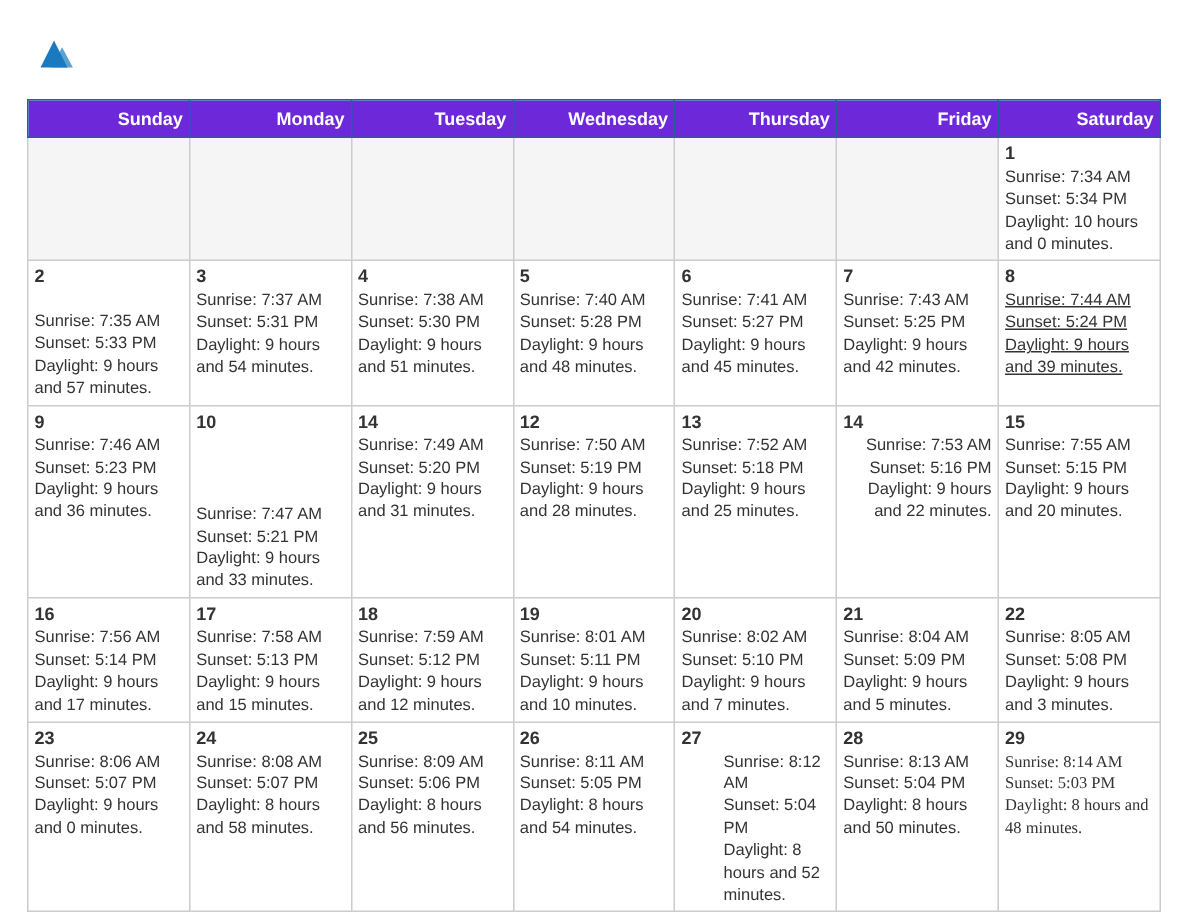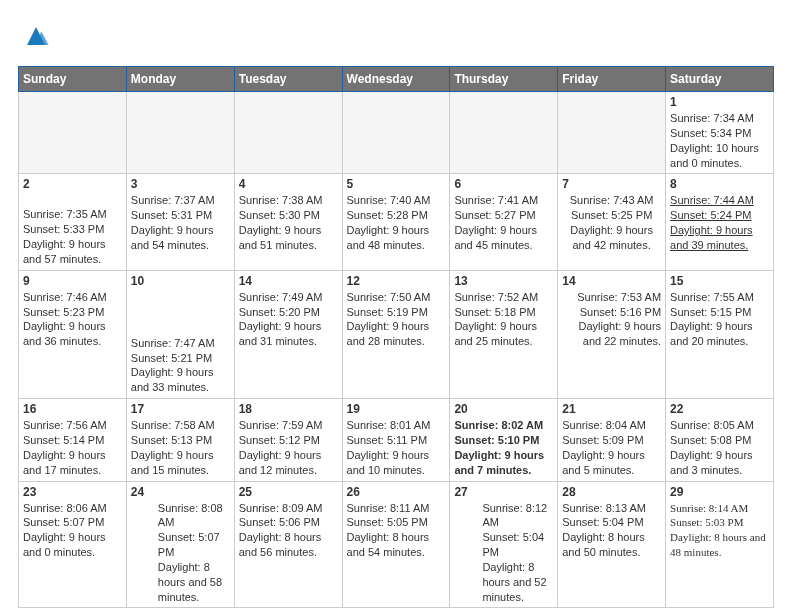--- a/index.html
+++ b/index.html
@@ -51,26 +51,26 @@
     .location {
       font-size: 14px;
       color: #555;
     }
     .calendar {
       width: 100%;
       border-collapse: collapse;
       border: 1px solid #ccc;
     }
     .calendar th {
-      background: #737373;
+      background: #6d28d9;
       color: #fff;
       font-size: 12px;
       font-weight: bold;
       padding: 5px 4px;
-      text-align: left;
+      text-align: right;
       border: 1px solid #2060a0;
     }
     .calendar td {
       vertical-align: top;
       border: 1px solid #ccc;
       padding: 3px 4px;
       width: calc(100% / 7);
       background: #fff;
       min-height: 70px;
     }
@@ -163,21 +163,21 @@
 Daylight: 9 hours and 48 minutes.</div>
           </td>
           <td>
             <span class="day-number">6</span>
             <div class="day-info" style="white-space: pre-line;">Sunrise: 7:41 AM
 Sunset: 5:27 PM
 Daylight: 9 hours and 45 minutes.</div>
           </td>
           <td>
             <span class="day-number">7</span>
-            <div class="day-info" style="white-space: pre-line; text-align: center;">Sunrise: 7:43 AM
+            <div class="day-info" style="white-space: pre-line;">Sunrise: 7:43 AM
 Sunset: 5:25 PM
 Daylight: 9 hours and 42 minutes.</div>
           </td>
           <td>
             <span class="day-number">8</span>
             <div class="day-info" style="white-space: pre-line; text-decoration: underline;">Sunrise: 7:44 AM
 Sunset: 5:24 PM
 Daylight: 9 hours and 39 minutes.</div>
           </td>
         </tr>
@@ -245,21 +245,21 @@
 Daylight: 9 hours and 12 minutes.</div>
           </td>
           <td>
             <span class="day-number">19</span>
             <div class="day-info" style="white-space: pre-line;">Sunrise: 8:01 AM
 Sunset: 5:11 PM
 Daylight: 9 hours and 10 minutes.</div>
           </td>
           <td>
             <span class="day-number">20</span>
-            <div class="day-info" style="white-space: pre-line; font-weight: bold;">Sunrise: 8:02 AM
+            <div class="day-info" style="white-space: pre-line;">Sunrise: 8:02 AM
 Sunset: 5:10 PM
 Daylight: 9 hours and 7 minutes.</div>
           </td>
           <td>
             <span class="day-number">21</span>
             <div class="day-info" style="white-space: pre-line;">Sunrise: 8:04 AM
 Sunset: 5:09 PM
 Daylight: 9 hours and 5 minutes.</div>
           </td>
           <td>
@@ -271,21 +271,21 @@
         </tr>
         <tr>
           <td>
             <span class="day-number">23</span>
             <div class="day-info" style="white-space: pre-line;">Sunrise: 8:06 AM
 Sunset: 5:07 PM
 Daylight: 9 hours and 0 minutes.</div>
           </td>
           <td>
             <span class="day-number">24</span>
-            <div class="day-info" style="white-space: pre-line; margin-left: 27px;">Sunrise: 8:08 AM
+            <div class="day-info" style="white-space: pre-line;">Sunrise: 8:08 AM
 Sunset: 5:07 PM
 Daylight: 8 hours and 58 minutes.</div>
           </td>
           <td>
             <span class="day-number">25</span>
             <div class="day-info" style="white-space: pre-line;">Sunrise: 8:09 AM
 Sunset: 5:06 PM
 Daylight: 8 hours and 56 minutes.</div>
           </td>
           <td>

